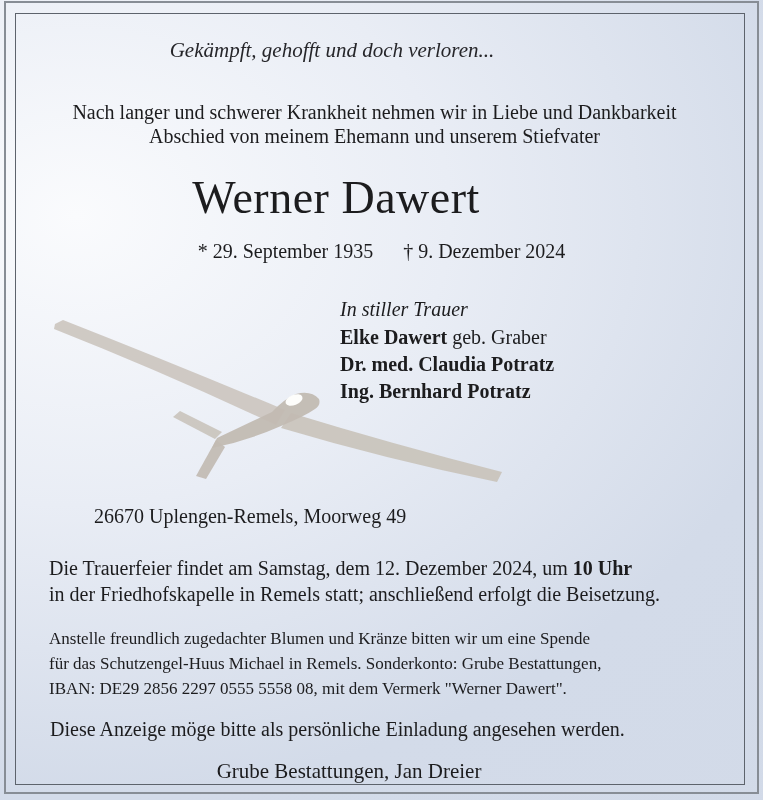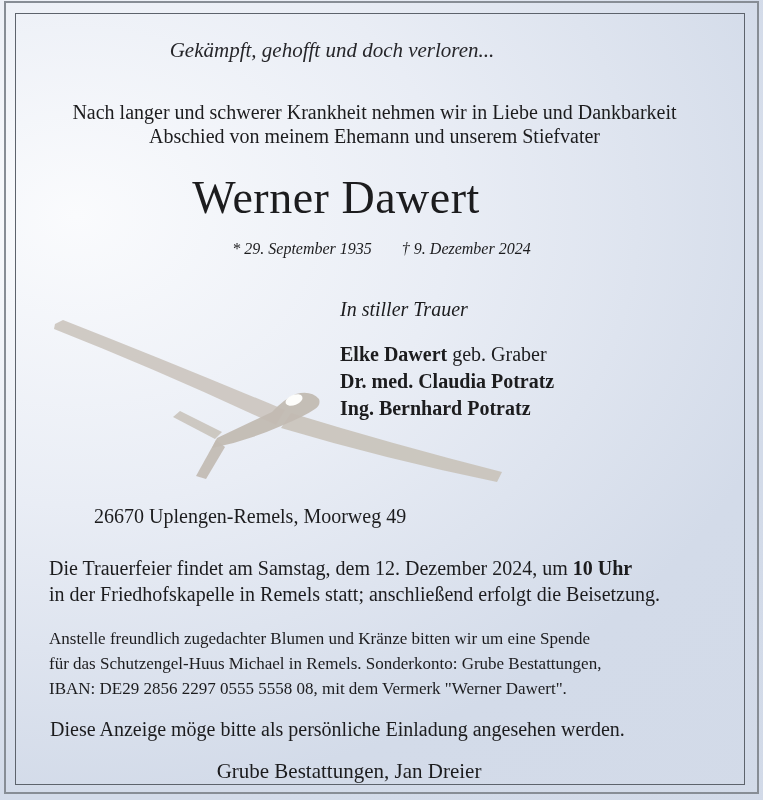--- a/index.html
+++ b/index.html
@@ -40,27 +40,27 @@
     position:absolute;left:0;top:100px;width:749px;
     text-align:center;font-size:20px;line-height:24px;
   }
   .name{
     position:absolute;left:0;top:172px;width:672px;margin:0;
     text-align:center;font-size:46px;font-weight:normal;line-height:52px;
     letter-spacing:.5px;
   }
   .dates{
     position:absolute;left:0;top:240px;width:763px;
-    text-align:center;font-size:16px;font-style:italic;
+    text-align:center;font-size:20px;
   }
   .dates .death{margin-left:30px;}
   .mourning{
     position:absolute;left:340px;top:297px;font-size:20px;
   }
-  .mourning-intro{font-style:italic;line-height:24px;margin-bottom:20px;}
+  .mourning-intro{font-style:italic;line-height:24px;margin-bottom:3px;}
   .mourner{line-height:27px;font-weight:bold;}
   .mourner .suffix{font-weight:normal;}
   .glider{
     position:absolute;left:45px;top:318px;width:472px;height:172px;
   }
   .address{
     position:absolute;left:50px;top:505px;font-size:20px;margin-left:44px;
   }
   .funeral{
     position:absolute;left:49px;top:555px;font-size:20px;line-height:26px;

